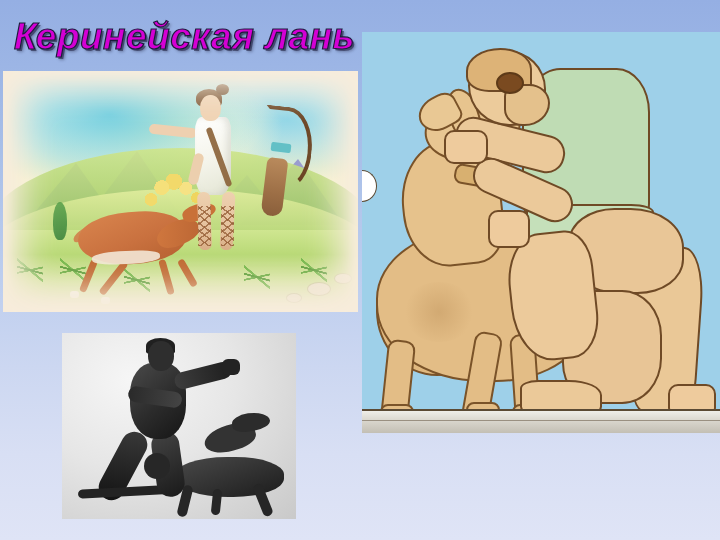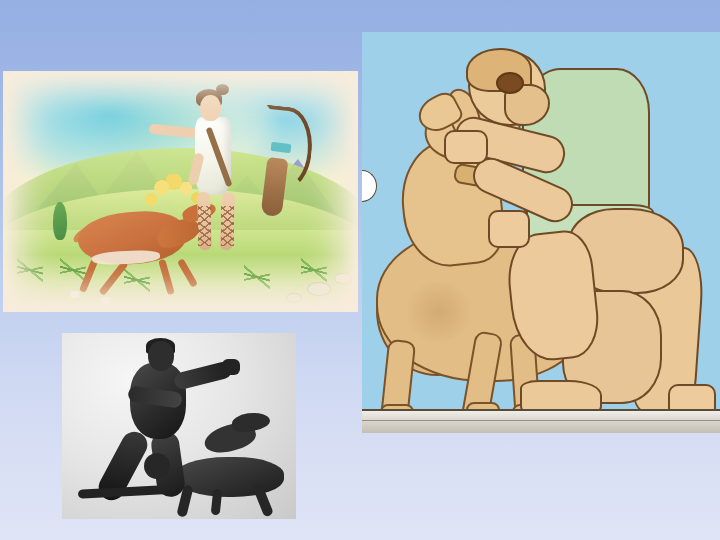--- a/index.html
+++ b/index.html
@@ -445,20 +445,21 @@
   #pic-statue .s-d-front {
     left: 16px; top: 154px; width: 104px; height: 9px; border-radius: 5px;
     background: #232323; transform: rotate(-3deg);
   }
 </style>
 </head>
 <body>
 
 <div id="slide">
 
+  <div id="title">Керинейская лань</div>
 
   <div class="pic" id="pic-artemis">
     <div class="scene">
       <div class="mtn mtn-a"></div>
       <div class="mtn mtn-b"></div>
       <div class="mtn mtn-d"></div>
       <div class="mtn mtn-c"></div>
       <div class="hill hill-1"></div>
       <div class="hill hill-2"></div>
       <div class="ground"></div>

